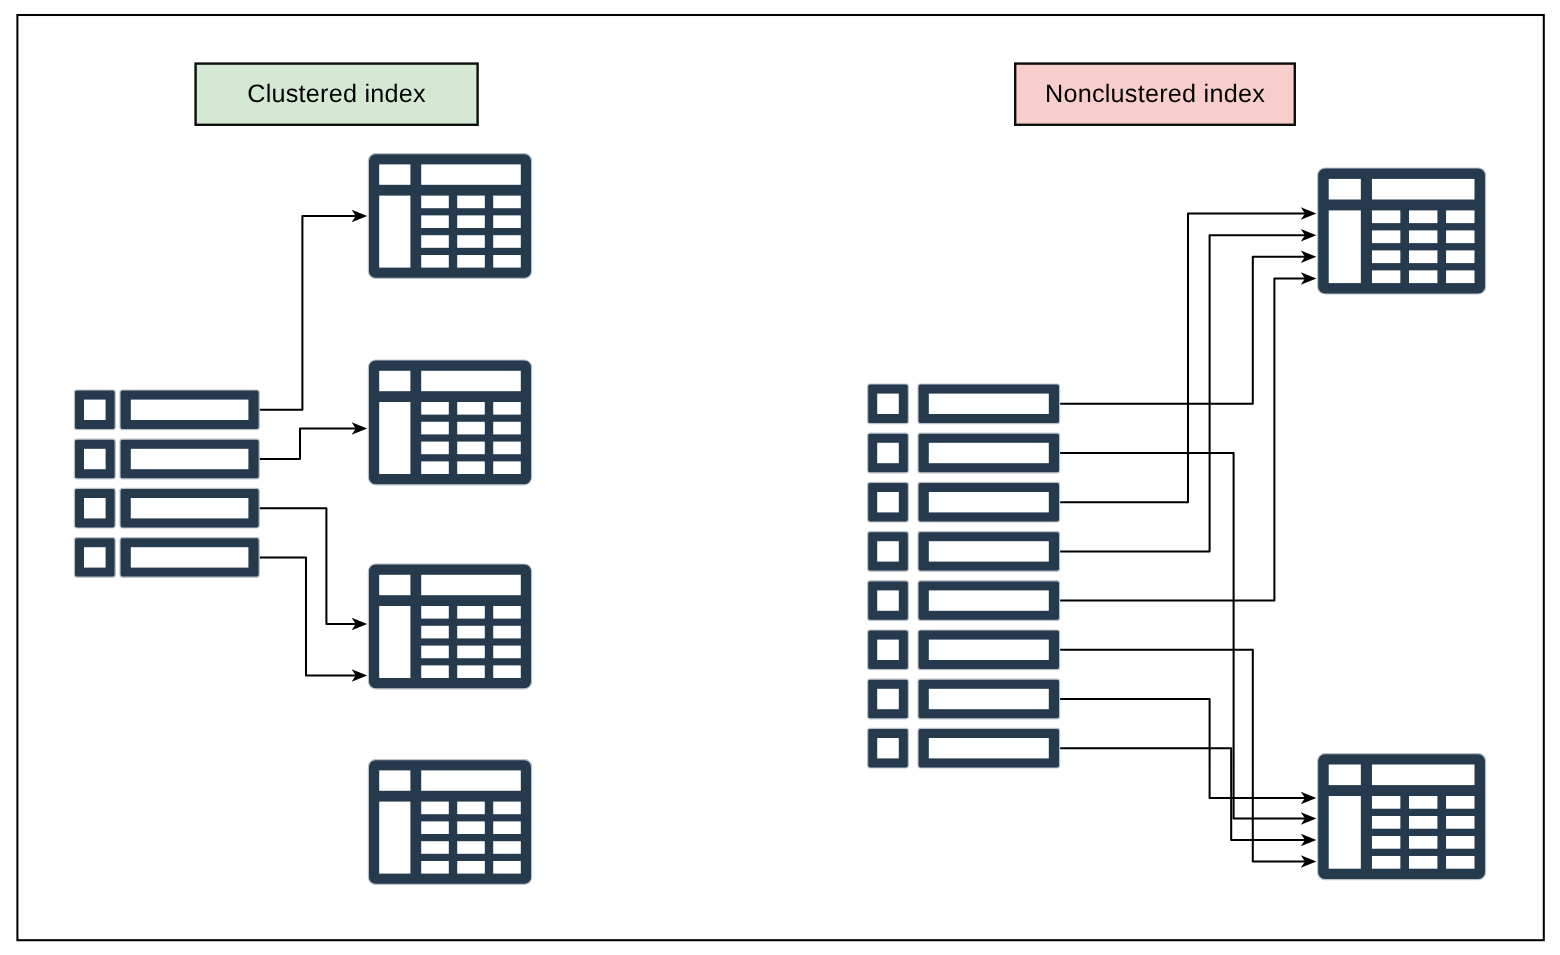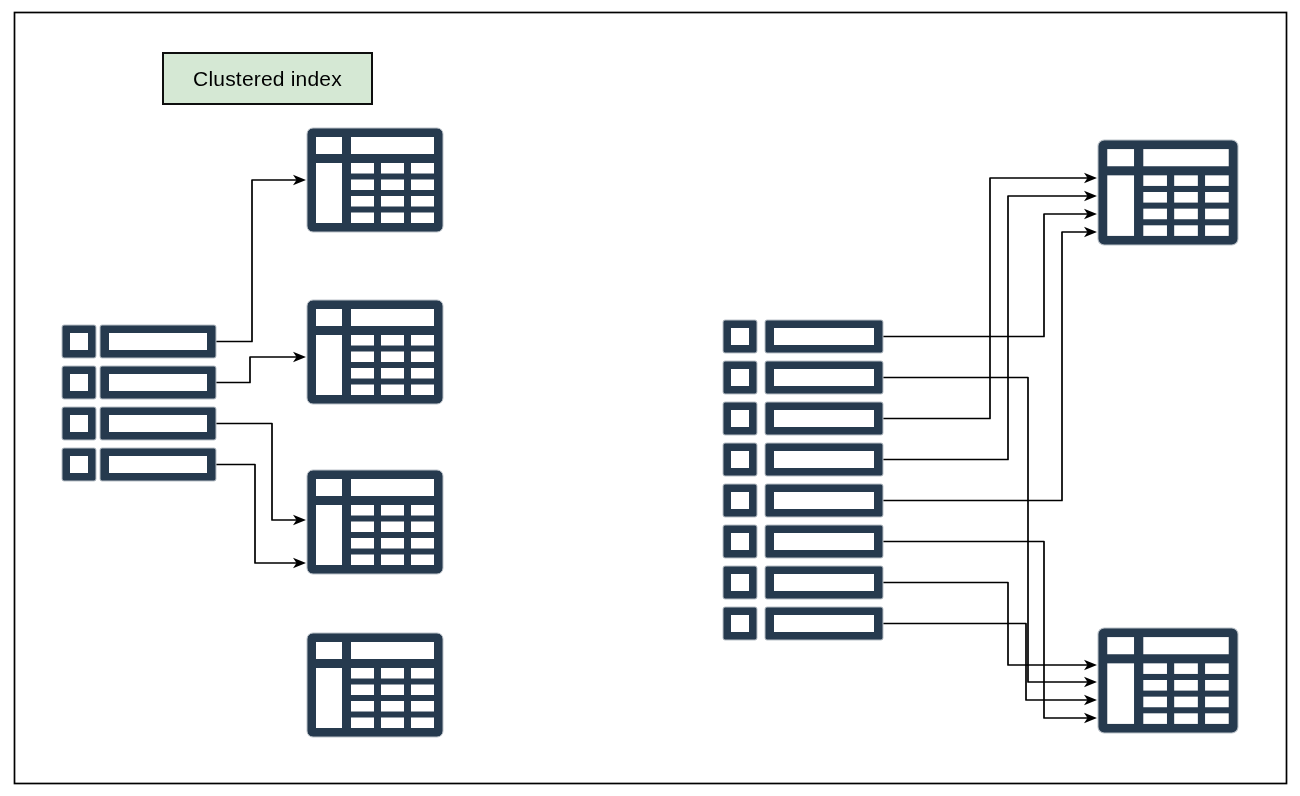--- a/index.html
+++ b/index.html
@@ -2,21 +2,21 @@
 <html><head>
 <meta charset="utf-8">
 <style>
   html,body{margin:0;padding:0;background:#ffffff;}
   .stage{position:relative;width:1300px;height:796px;background:#fff;overflow:hidden;
          font-family:"Liberation Sans",sans-serif;}
   svg{position:absolute;left:0;top:0;}
   .label{position:absolute;display:flex;align-items:center;justify-content:center;
          font-size:21px;color:#000;border:2px solid #0e0e0e;box-sizing:border-box;
          letter-spacing:.2px;}
-  #clustered-label{left:162px;top:52px;width:211px;height:53px;}
+  #clustered-label{left:162px;top:52px;width:237px;height:53px;}
   #nonclustered-label{left:845px;top:52px;width:235px;height:53px;}
 </style>
 </head>
 <body>
 
 <div class="stage">
   <svg id="diagram-svg" width="1300" height="796" viewBox="0 0 1300 796">
       <rect x="14.5" y="12.5" width="1272" height="771" fill="none" stroke="#000000" stroke-width="1.7"></rect>
       <g>
         <path d="M 216 341.5 L 252 341.5 L 252 180 L 297 180" fill="none" stroke="#000000" stroke-width="1.7" stroke-linejoin="round"></path>
@@ -223,13 +223,14 @@
         <rect x="104" y="51.5" width="23" height="10.5" fill="#ffffff"></rect>
         <rect x="44" y="68" width="23" height="10.5" fill="#ffffff"></rect>
         <rect x="74" y="68" width="23" height="10.5" fill="#ffffff"></rect>
         <rect x="104" y="68" width="23" height="10.5" fill="#ffffff"></rect>
         <rect x="44" y="84.5" width="23" height="10.5" fill="#ffffff"></rect>
         <rect x="74" y="84.5" width="23" height="10.5" fill="#ffffff"></rect>
         <rect x="104" y="84.5" width="23" height="10.5" fill="#ffffff"></rect>
       </g>
     </svg>
   <div class="label" id="clustered-label" style="background: rgb(213, 232, 212);">Clustered index</div>
+  <div class="label" id="nonclustered-label" style="background: rgb(248, 206, 204);">Nonclustered index</div>
 </div>
 
 </body></html>

